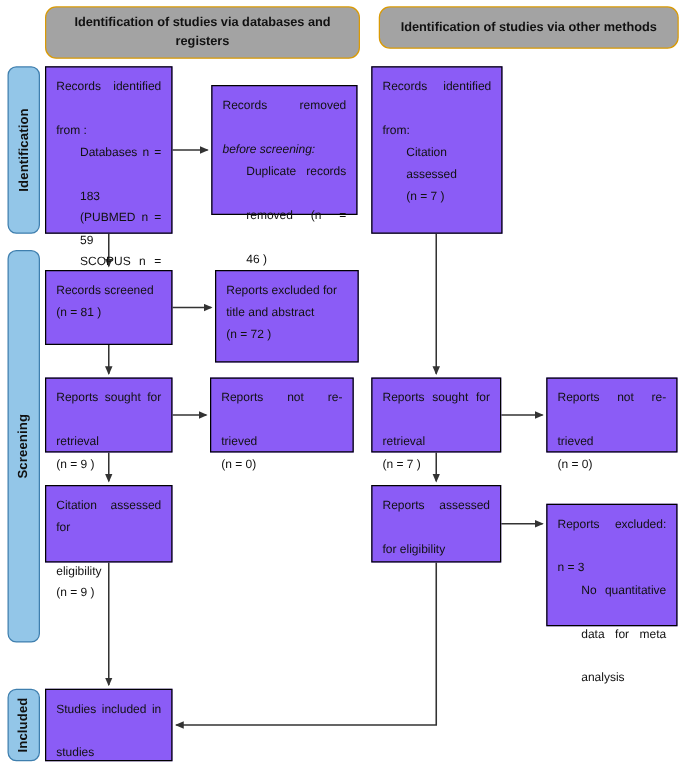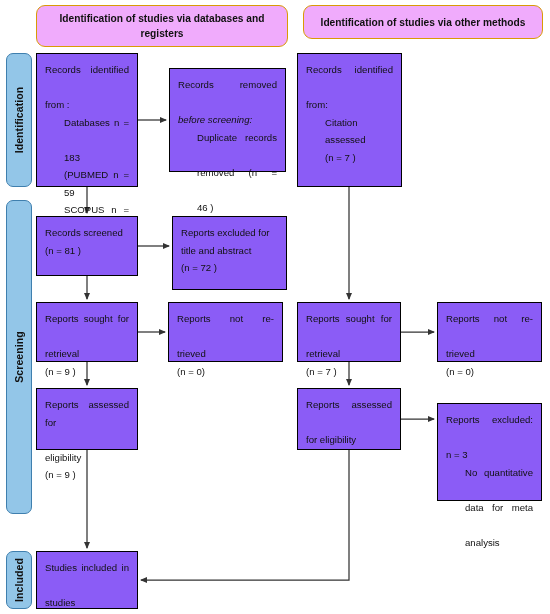--- a/index.html
+++ b/index.html
@@ -12,21 +12,21 @@
   #diagram {
     position: relative;
     width: 550px;
     height: 614px;
     overflow: hidden;
   }
 
   
   .banner {
     position: absolute;
-    background: #f0abfc;
+    background: #a3a3a3;
     border: 1px solid #d99a06;
     border-radius: 9px;
     color: #111111;
     font-weight: bold;
     font-size: 10.2px;
     line-height: 15px;
     text-align: center;
     display: flex;
     align-items: center;
     justify-content: center;
@@ -209,21 +209,21 @@
     <span class="ln">(n = 7 )</span>
   </div>
 
   <div class="box" id="box-reports-notret-r">
     <span class="ln jfull">Reports not re-</span>
     <span class="ln">trieved</span>
     <span class="ln">(n = 0)</span>
   </div>
 
   <div class="box" id="box-reports-elig-l">
-    <span class="ln jfull">Reports assessed for</span>
+    <span class="ln jfull">Citation assessed for</span>
     <span class="ln">eligibility</span>
     <span class="ln">(n = 9 )</span>
   </div>
 
   <div class="box" id="box-reports-elig-r">
     <span class="ln jfull">Reports assessed</span>
     <span class="ln">for eligibility</span>
   </div>
 
   <div class="box" id="box-reports-excluded">

